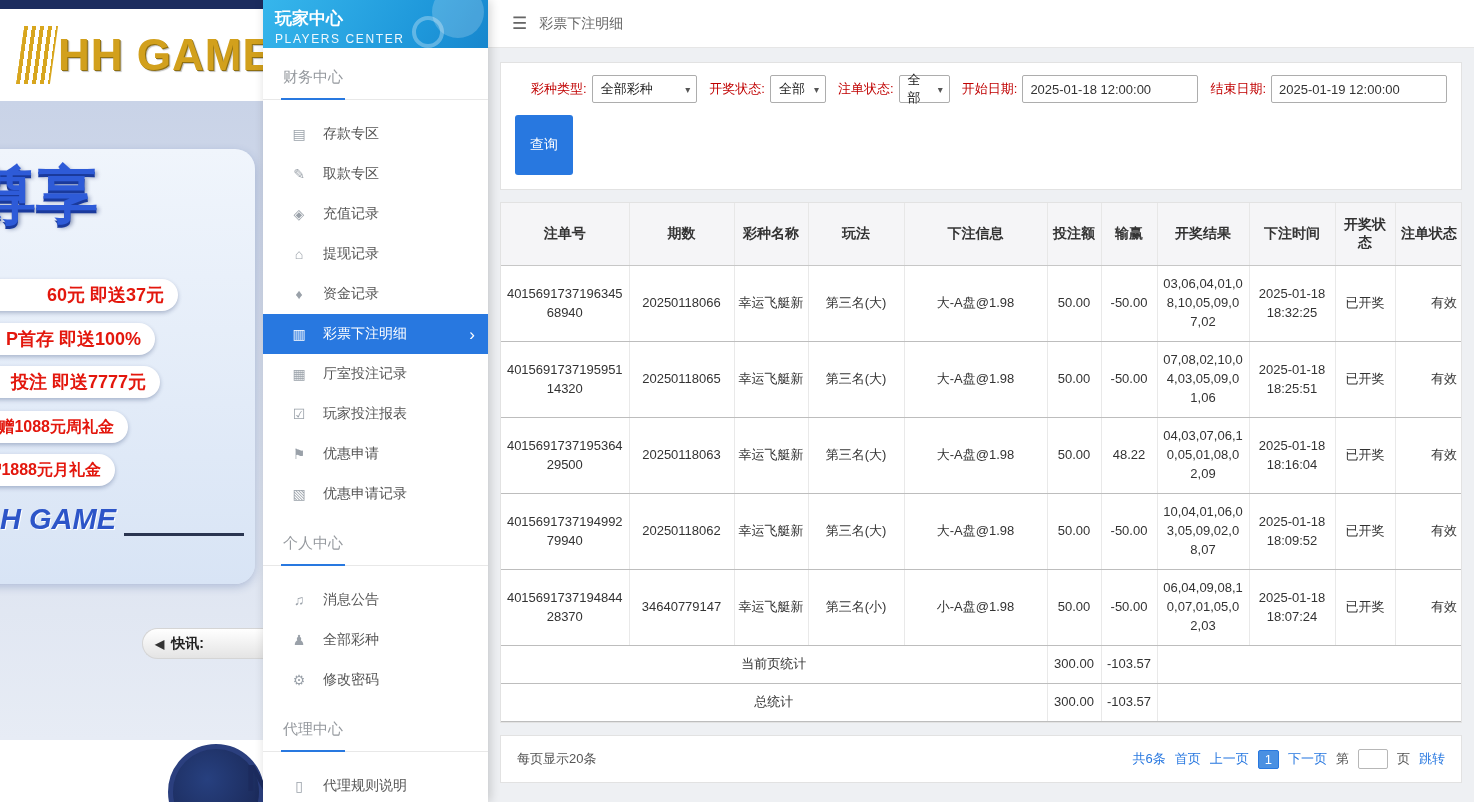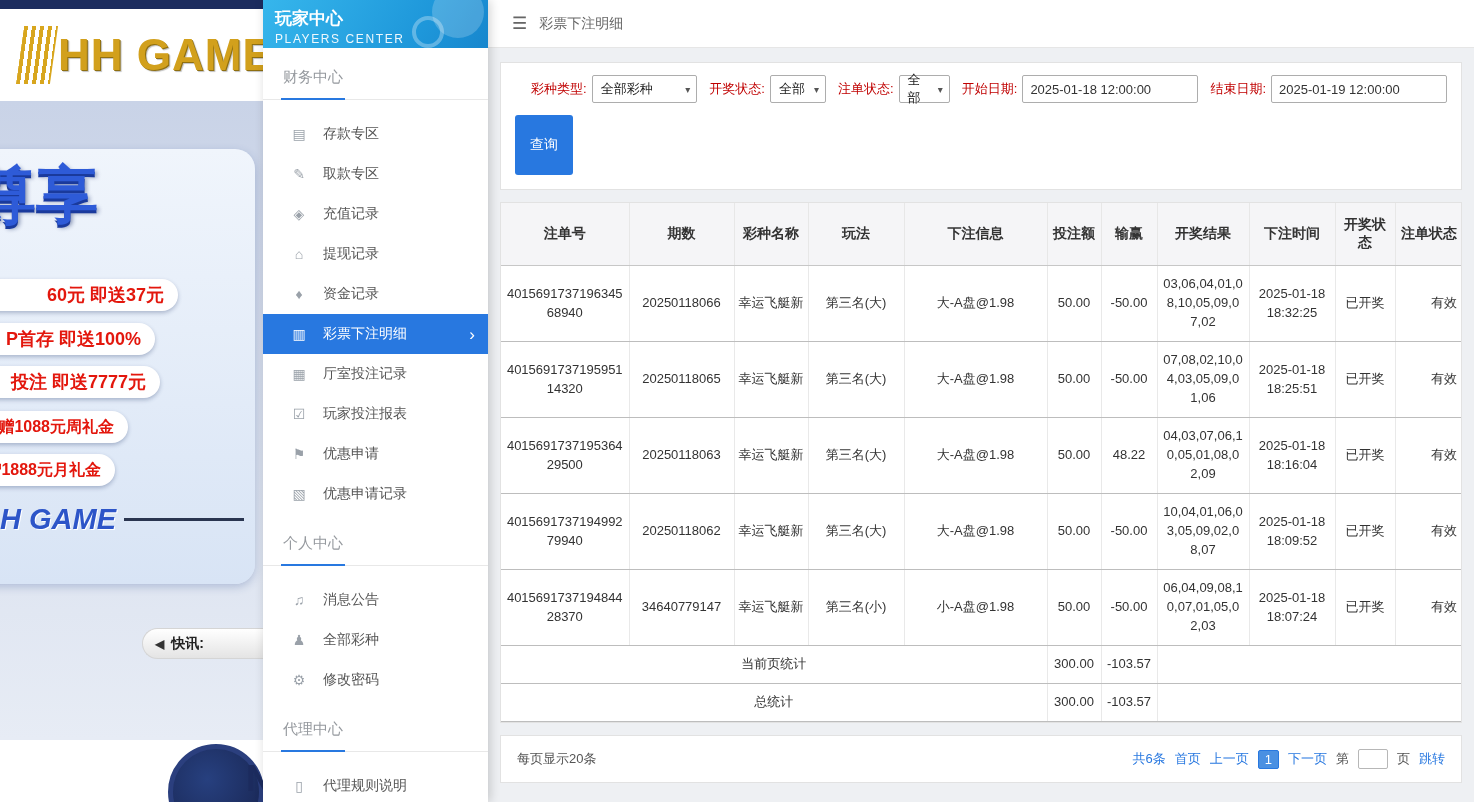--- a/index.html
+++ b/index.html
@@ -21,21 +21,21 @@
   .promo-title { position:absolute; top:52px; left:-26px; font-size:62px; font-weight:bold; color:#2e5bd8;
     white-space:nowrap; text-shadow:0 3px 0 #1a3a9c, 2px 3px 4px rgba(10,30,90,.45); }
   .pill { position:absolute; left:-70px; height:32px; background:#fff; border-radius:16px;
     box-shadow:0 2px 4px rgba(30,50,100,.3); display:flex; align-items:center; justify-content:flex-end;
     padding-right:14px; font-weight:bold; font-size:18px; color:#e3170d; white-space:nowrap; }
   .pill1 { top:178px; width:248px; }
   .pill2 { top:222px; width:225px; }
   .pill3 { top:265px; width:230px; }
   .pill4 { top:310px; width:198px; font-size:16px; }
   .pill5 { top:353px; width:185px; font-size:16px; }
-  .promo-foot { position:absolute; top:402px; left:0; display:flex; align-items:center; gap:8px;
+  .promo-foot { position:absolute; top:402px; left:0; display:flex; align-items:flex-end; gap:8px;
     font-size:29px; font-weight:bold; font-style:italic; color:#2d55c8; text-shadow:1px 1px 0 #fff; white-space:nowrap; }
   .foot-line { display:inline-block; width:120px; height:3px; background:#2a3550; }
   .news-pill { position:absolute; top:527px; left:142px; width:121px; height:31px;
     background:linear-gradient(#ffffff,#e4e4e4); border:1px solid #d5d5d5; border-right:none;
     border-radius:16px 0 0 16px; display:flex; align-items:center; padding-left:12px; gap:7px;
     font-weight:bold; color:#222; font-size:14px; }
   .speaker { color:#333; font-size:12px; }
   .bg-bottom { position:absolute; top:740px; left:0; width:263px; height:62px; background:#fff; }
   .crest { position:absolute; left:168px; top:4px; width:96px; height:96px; border-radius:50%;
     background:radial-gradient(circle at 40% 35%, #27407f, #17234e); border:5px solid #2b3f7e; }

